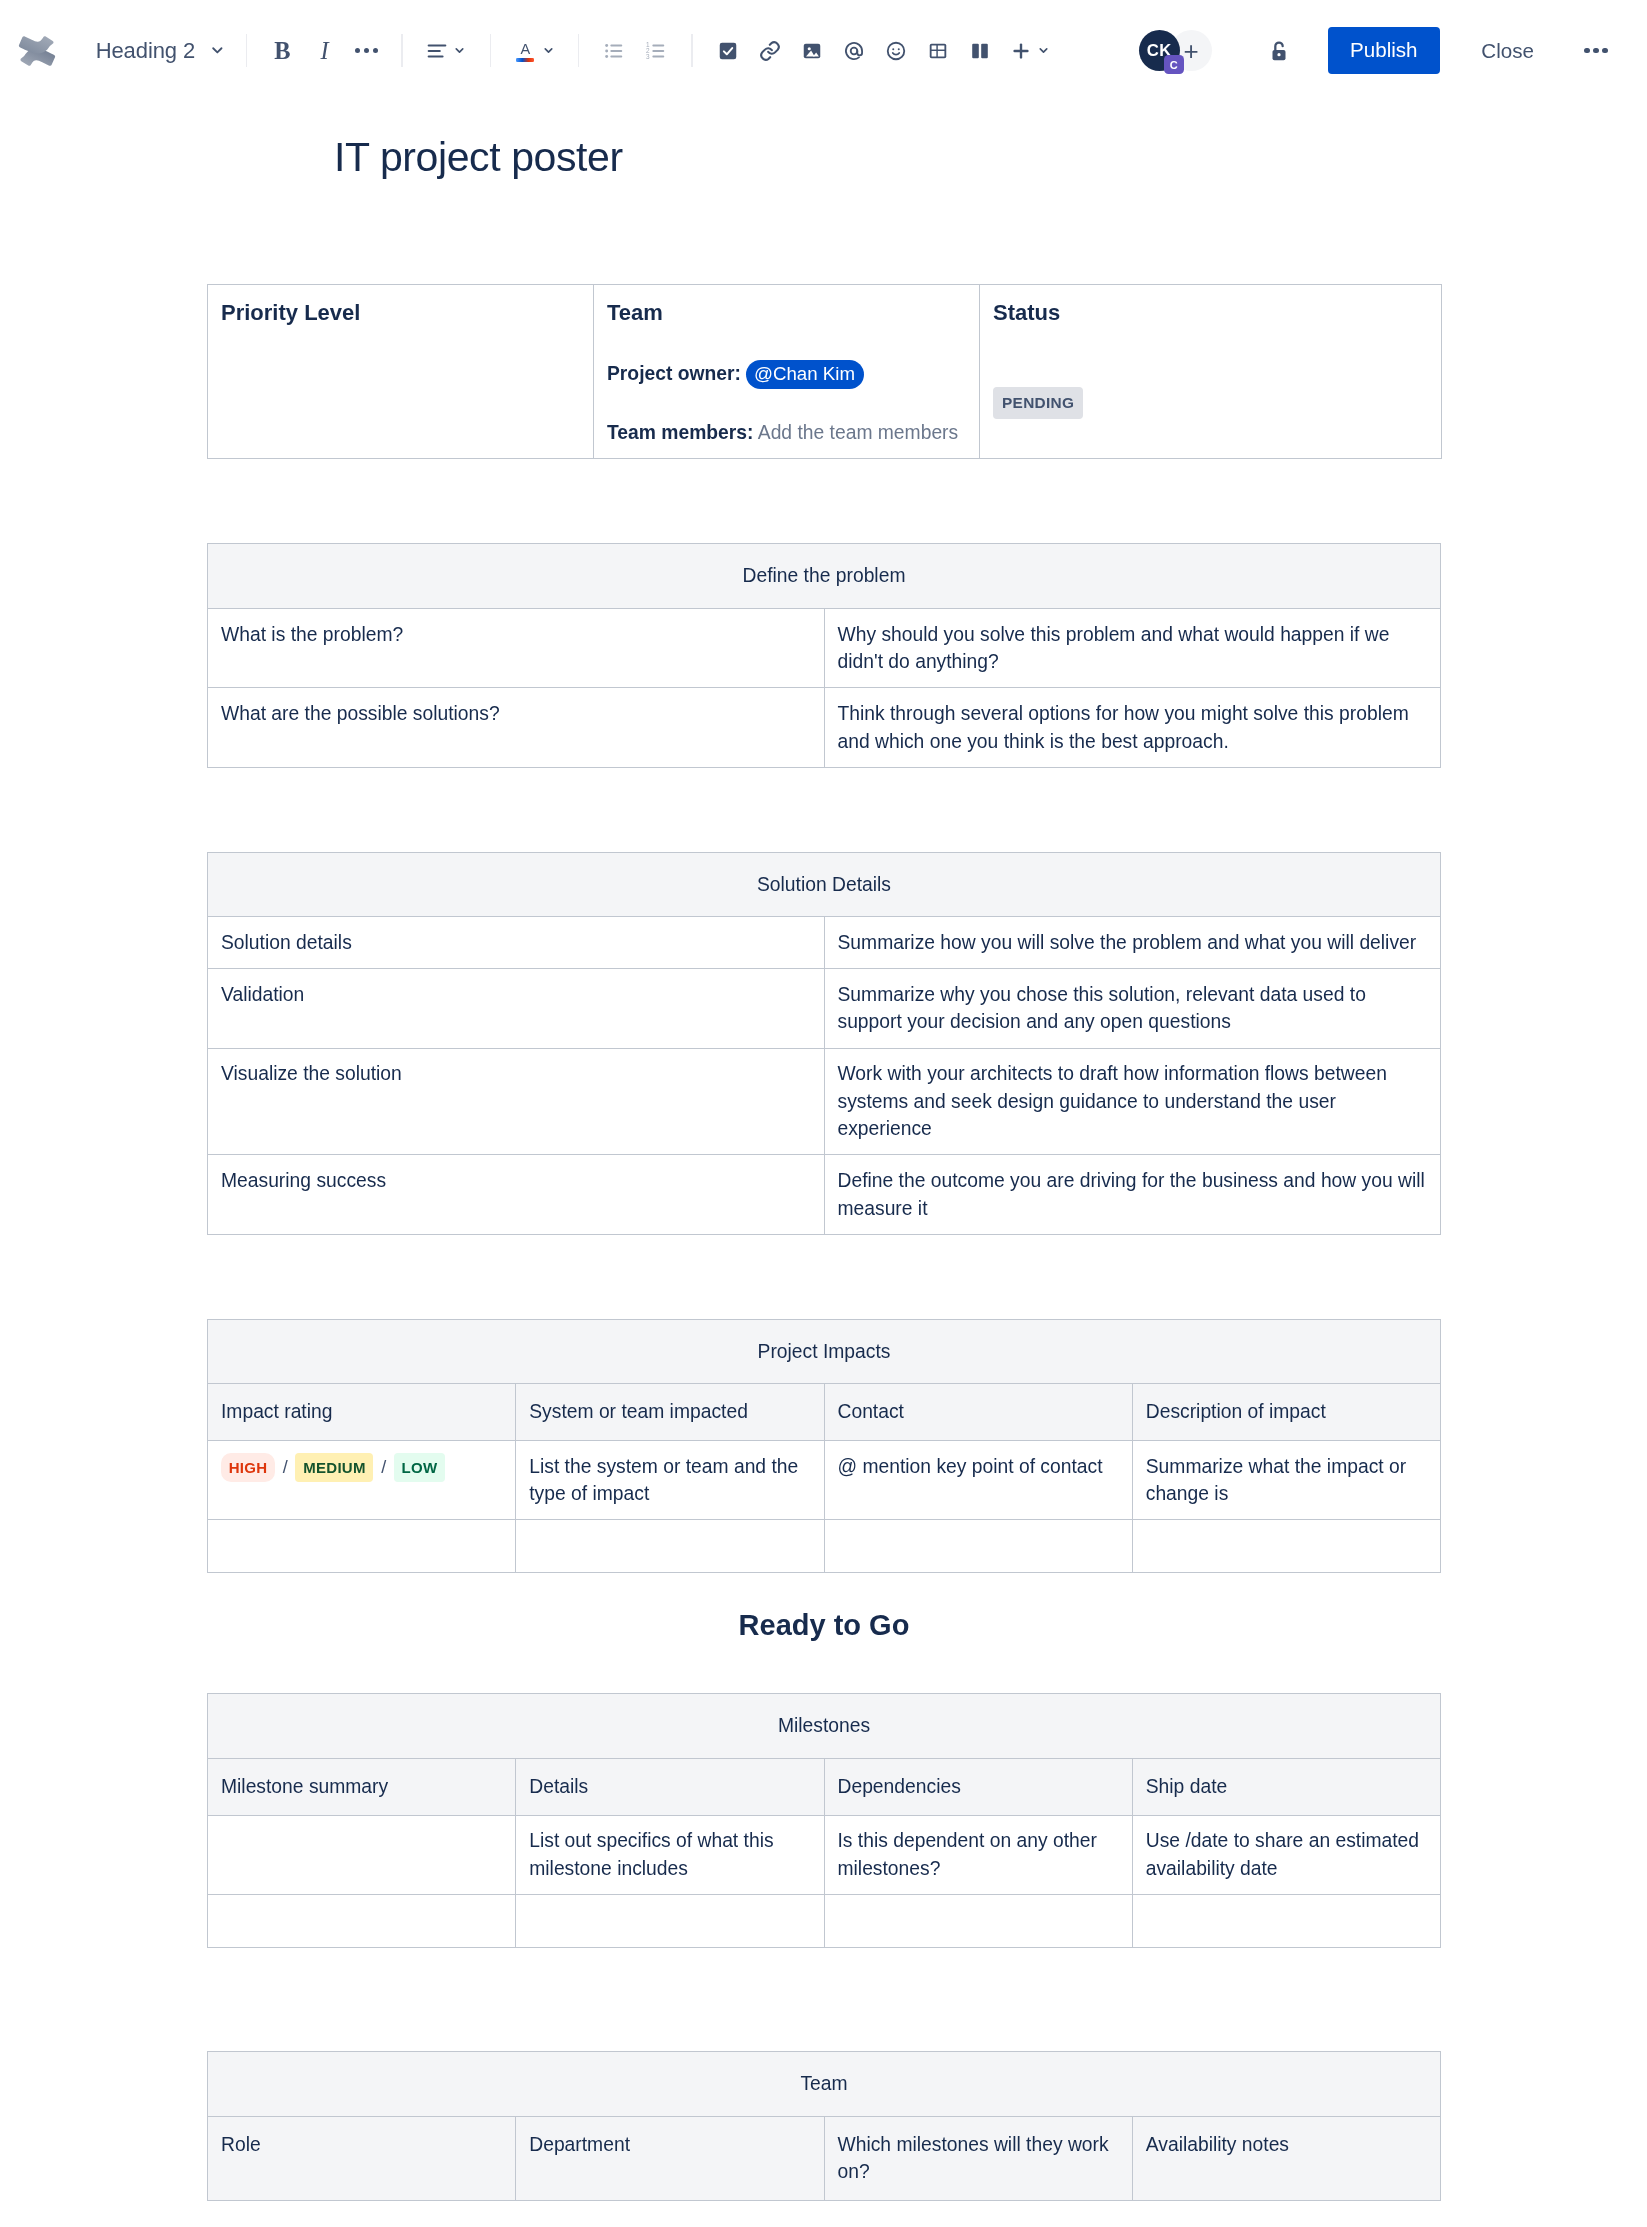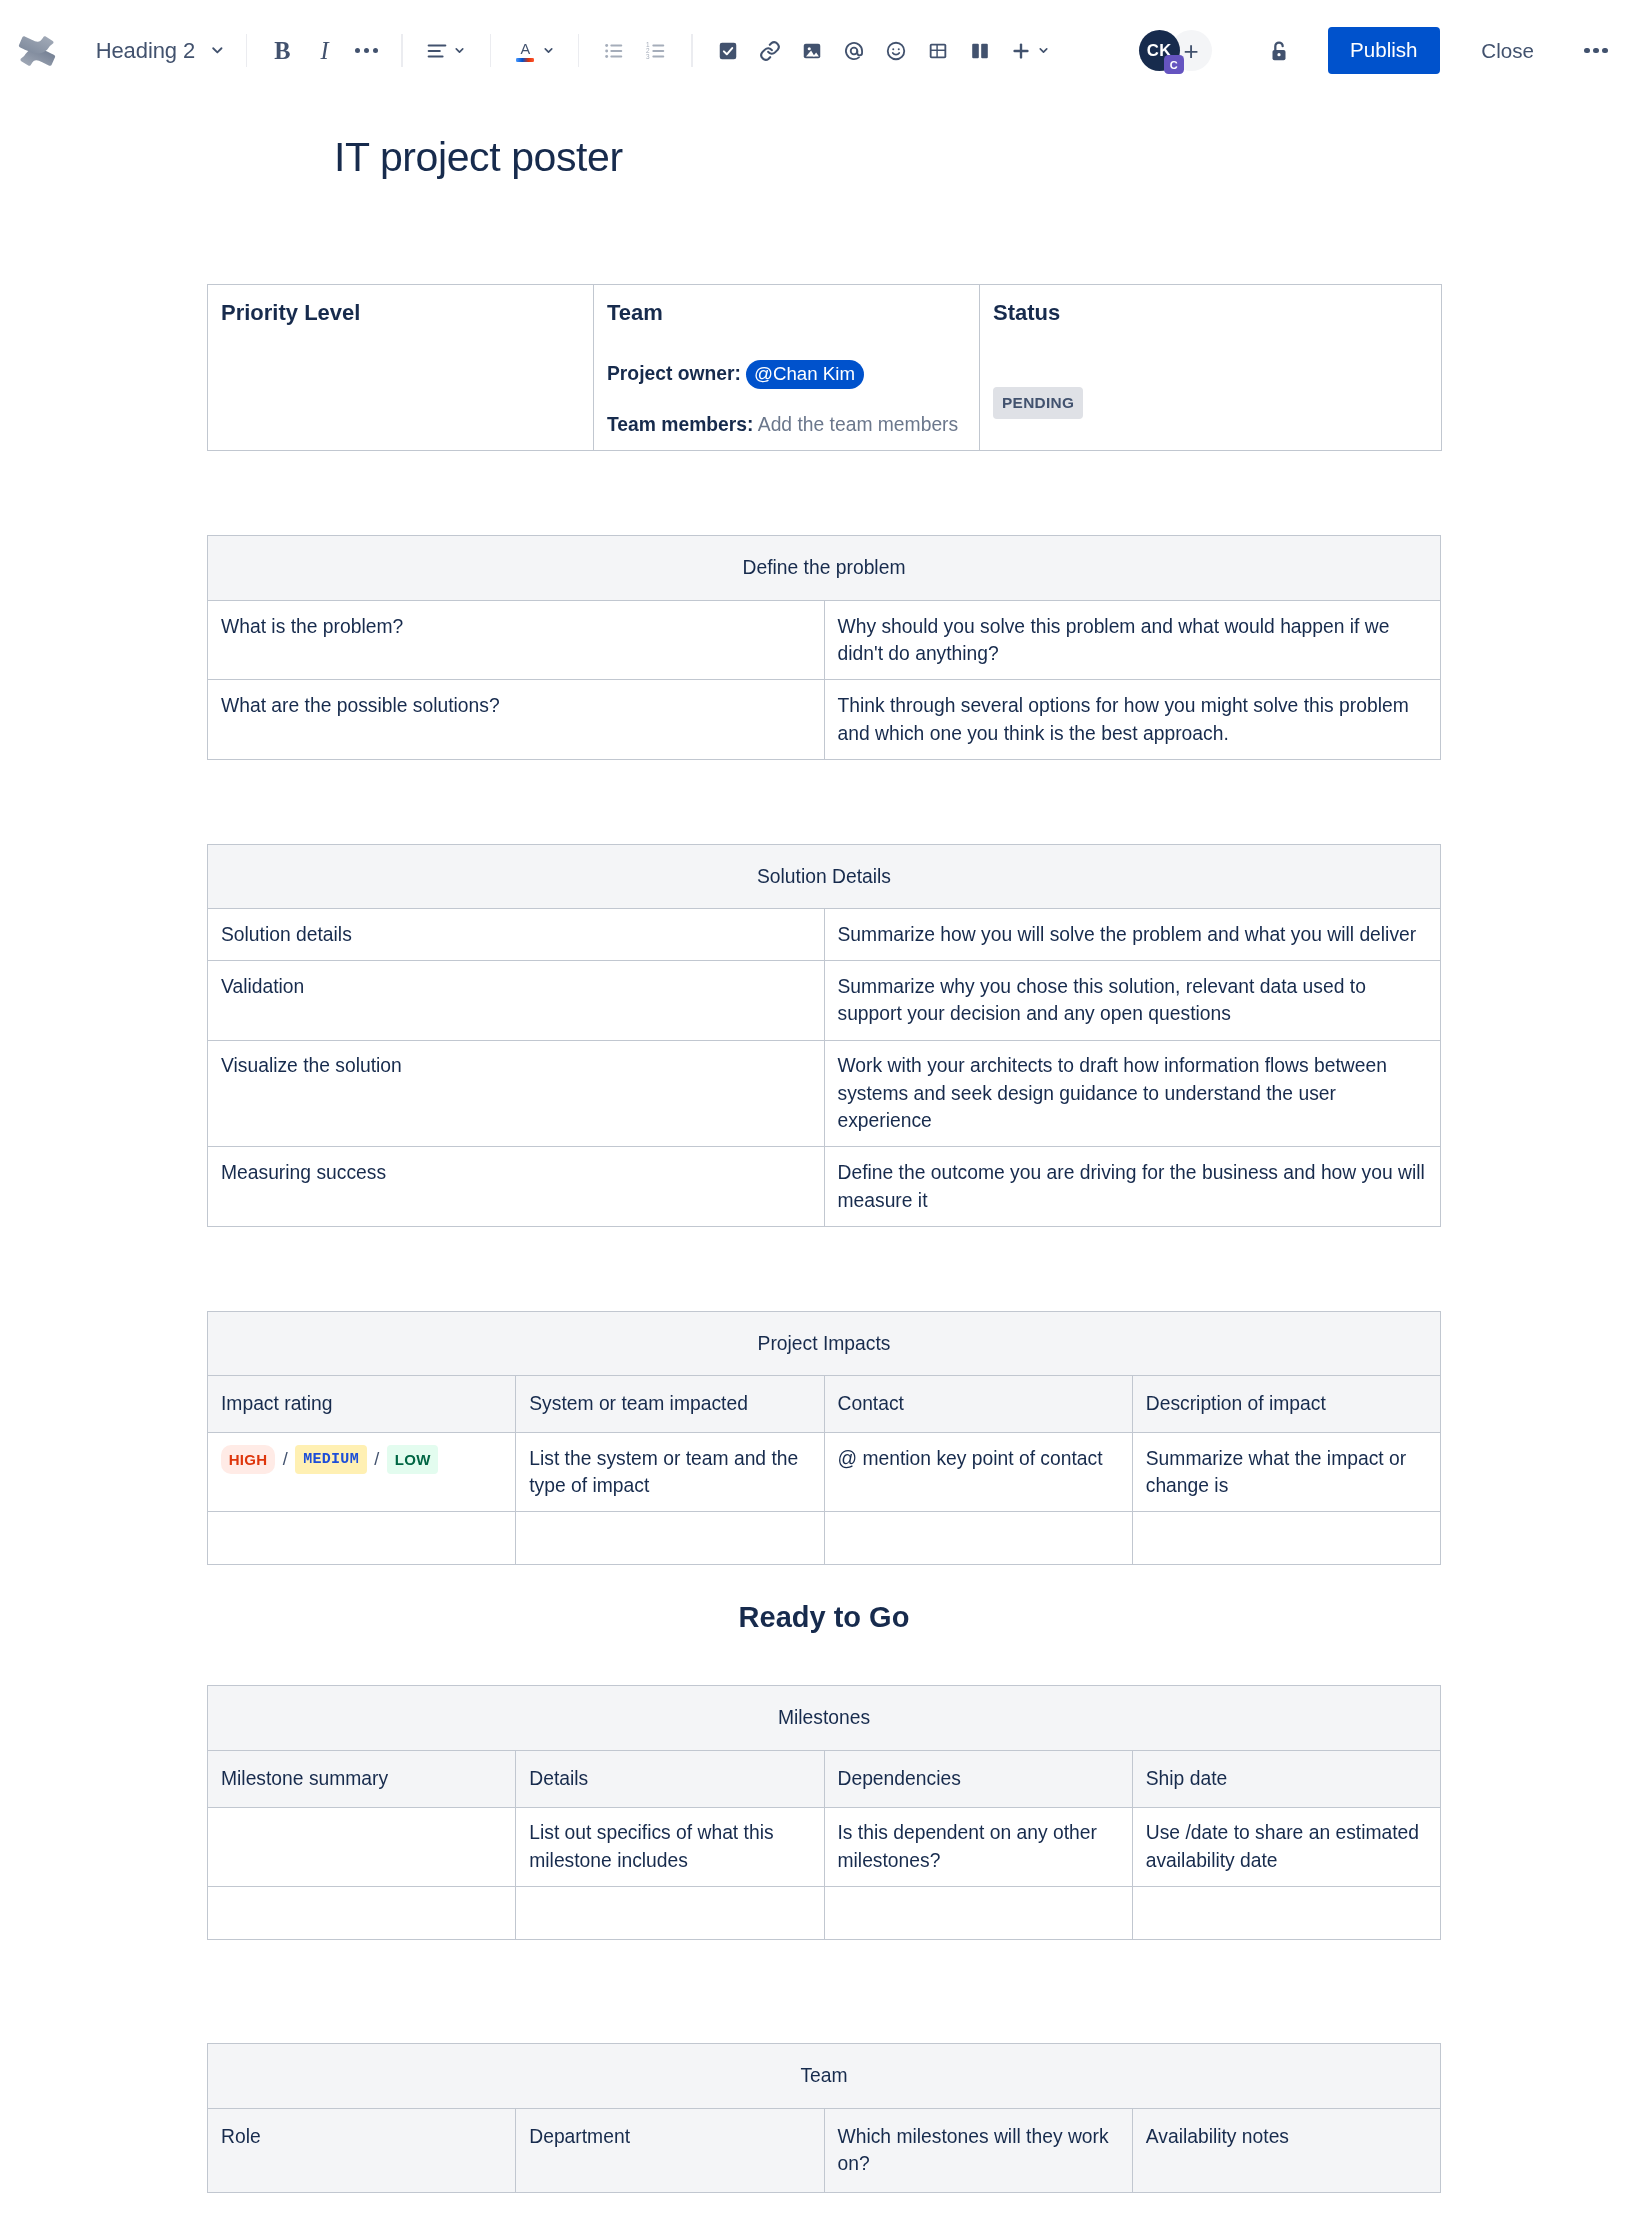--- a/index.html
+++ b/index.html
@@ -176,21 +176,21 @@
     font-weight: 700;
     font-size: 19.3px;
     color: #172B4D;
   }
   .ph { color: #6B778C; }
   .empty-row td { height: 53px; }
 
   
   .info-table td { padding: 16.7px 14px; height: 154px; }
   .info-head { font-weight: 700; font-size: 22px; color:#172B4D; margin-bottom: 32px; display:block;}
-  .kv { margin-bottom: 22px; font-size: 19.3px; }
+  .kv { margin-bottom: 30px; font-size: 19.3px; }
   .kv:last-child{margin-bottom:0;}
   .kv b { font-weight: 700; color: #172B4D; }
   .mention {
     background: #0052CC; color: #ffffff;
     border-radius: 15.4px;
     padding: 3.2px 9px 4.5px 7.7px;
     font-size: 18.7px;
     display: inline-block;
     line-height: 1.15;
   }
@@ -208,21 +208,21 @@
 
   
   .lozrow { display: flex; align-items: center; gap: 0; flex-wrap: wrap; }
   .loz {
     display: inline-block;
     font-size: 15px; font-weight: 700; letter-spacing: 0.3px;
     padding: 3.9px 7.7px 4.5px 7.7px;
     border-radius: 3.9px;
   }
   .loz-high { background:#FFEBE6; color:#DE350B;border-radius:10px; }
-  .loz-med  { background:#FFF0B3; color:#1d4ed8;font-family:Liberation Mono, monospace; }
+  .loz-med  { background:#FFF0B3; color:#14532d; }
   .loz-low  { background:#E3FCEF; color:#006644; }
   .loz-sep { color:#42526E; font-size:18px; padding: 0 7.7px; }
 
   
   .ready-heading {
     text-align: center;
     font-size: 29px;
     font-weight: 700;
     color: #172B4D;
     margin: 36px 0 51px 0;

